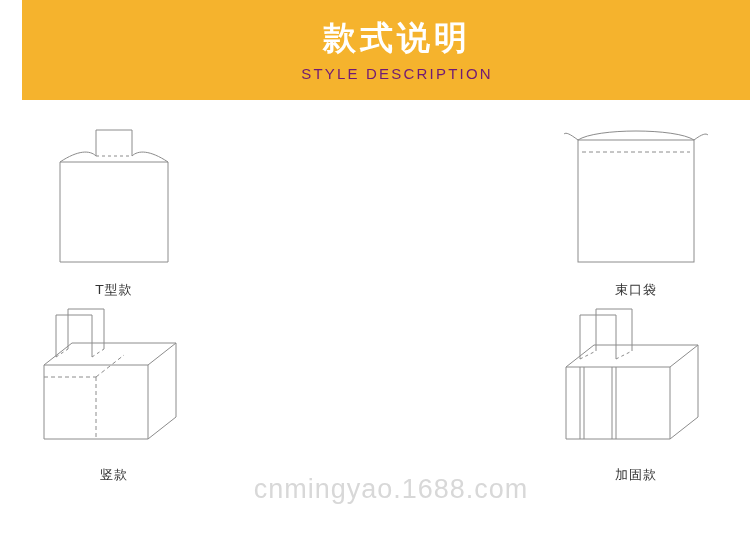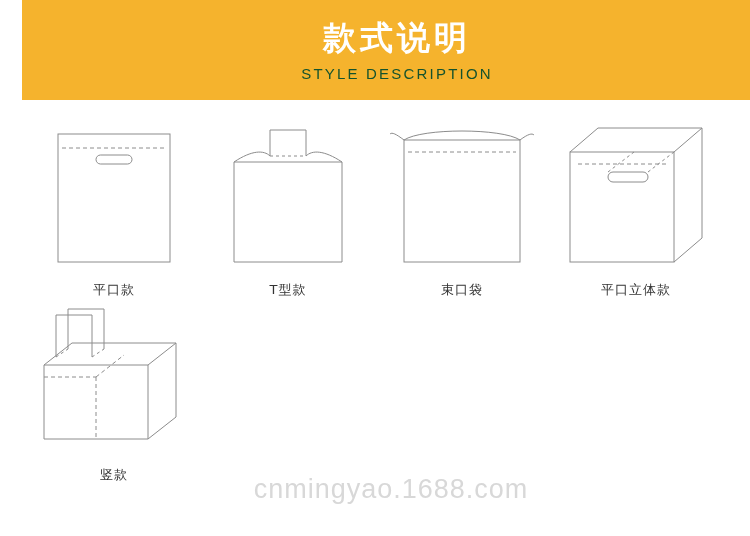--- a/index.html
+++ b/index.html
@@ -36,21 +36,21 @@
   .header-title {
     color: #ffffff;
     font-size: 33px;
     font-weight: bold;
     letter-spacing: 4px;
     line-height: 1.1;
     margin-top: 2px;
     font-family: "DejaVu Sans", "Liberation Sans", sans-serif;
   }
   .header-sub {
-    color: #14532d;
+    color: #701a75;
     font-size: 15px;
     letter-spacing: 2.2px;
     margin-top: 9px;
     font-family: "Liberation Sans", sans-serif;
   }
   
   .grid {
     position: relative;
     width: 750px;
     padding-top: 22px;
@@ -117,32 +117,20 @@
 
   <div class="header">
     <div class="header-title">款式说明</div>
     <div class="header-sub">STYLE DESCRIPTION</div>
   </div>
 
   <div class="grid">
 
     <div class="row row-1">
 
-      <div class="cell">
-        <div class="art">
-          <svg width="160" height="150" viewBox="0 0 160 150">
-            <g fill="none" stroke="#8c8c8c" stroke-width="1">
-              <rect x="24" y="12" width="112" height="128"></rect>
-              <path d="M28 26 L132 26" stroke-dasharray="4 3"></path>
-              <rect x="62" y="33" width="36" height="9" rx="4.5"></rect>
-            </g>
-          </svg>
-        </div>
-        <div class="caption">平口款</div>
-      </div>
 
       <div class="cell">
         <div class="art">
           <svg width="160" height="150" viewBox="0 0 160 150">
             <g fill="none" stroke="#8c8c8c" stroke-width="1">
               <path d="M26 40 L134 40 L134 140 L26 140 Z"></path>
               <path d="M26 40 C44 28, 56 28, 62 34"></path>
               <path d="M134 40 C116 28, 104 28, 98 34"></path>
               <path d="M62 34 L62 8 L98 8 L98 34"></path>
               <path d="M62 34 L98 34" stroke-dasharray="3 3"></path>
@@ -160,36 +148,20 @@
               <path d="M22 18 C40 6, 120 6, 138 18"></path>
               <path d="M22 18 C14 12, 10 10, 8 12"></path>
               <path d="M138 18 C146 12, 150 11, 152 13"></path>
               <path d="M26 30 L134 30" stroke-dasharray="4 3"></path>
             </g>
           </svg>
         </div>
         <div class="caption">束口袋</div>
       </div>
 
-      <div class="cell">
-        <div class="art">
-          <svg width="160" height="150" viewBox="0 0 160 150">
-            <g fill="none" stroke="#8c8c8c" stroke-width="1">
-              <rect x="14" y="30" width="104" height="110"></rect>
-              <path d="M14 30 L42 6 L146 6 L118 30"></path>
-              <path d="M146 6 L146 116 L118 140"></path>
-              <path d="M22 42 L110 42" stroke-dasharray="4 3"></path>
-              <rect x="52" y="50" width="40" height="10" rx="5"></rect>
-              <path d="M52 50 L78 30" stroke-dasharray="3 3"></path>
-              <path d="M92 50 L118 30" stroke-dasharray="3 3"></path>
-            </g>
-          </svg>
-        </div>
-        <div class="caption">平口立体款</div>
-      </div>
     </div>
 
     <div class="row row-2">
 
       <div class="cell">
         <div class="art">
           <svg width="160" height="150" viewBox="0 0 160 150">
             <g fill="none" stroke="#8c8c8c" stroke-width="1">
               <path d="M10 58 L114 58 L114 132 L10 132 Z"></path>
               <path d="M10 58 L38 36 L142 36 L114 58"></path>
@@ -201,18 +173,36 @@
               <path d="M10 70 L62 70 M62 70 L62 132" stroke-dasharray="4 3"></path>
               <path d="M62 70 L90 48" stroke-dasharray="4 3"></path>
             </g>
           </svg>
         </div>
         <div class="caption">竖款</div>
       </div>
 
 
 
+      <div class="cell">
+        <div class="art">
+          <svg width="160" height="150" viewBox="0 0 160 150">
+            <g fill="none" stroke="#8c8c8c" stroke-width="1">
+              <path d="M10 60 L114 60 L114 132 L10 132 Z"></path>
+              <path d="M10 60 L38 38 L142 38 L114 60"></path>
+              <path d="M142 38 L142 110 L114 132"></path>
+              <path d="M24 52 L24 8 L60 8 L60 52"></path>
+              <path d="M40 44 L40 2 L76 2 L76 44"></path>
+              <path d="M60 52 L76 44" stroke-dasharray="3 3"></path>
+              <path d="M24 52 L40 44" stroke-dasharray="3 3"></path>
+              <path d="M24 60 L24 132 M60 60 L60 132"></path>
+              <path d="M28 60 L28 132 M56 60 L56 132"></path>
+            </g>
+          </svg>
+        </div>
+        <div class="caption">加固款</div>
+      </div>
     </div>
   </div>
 
   <div class="wm-url">cnmingyao.1688.com</div>
 
 </div>
 
 </body></html>

